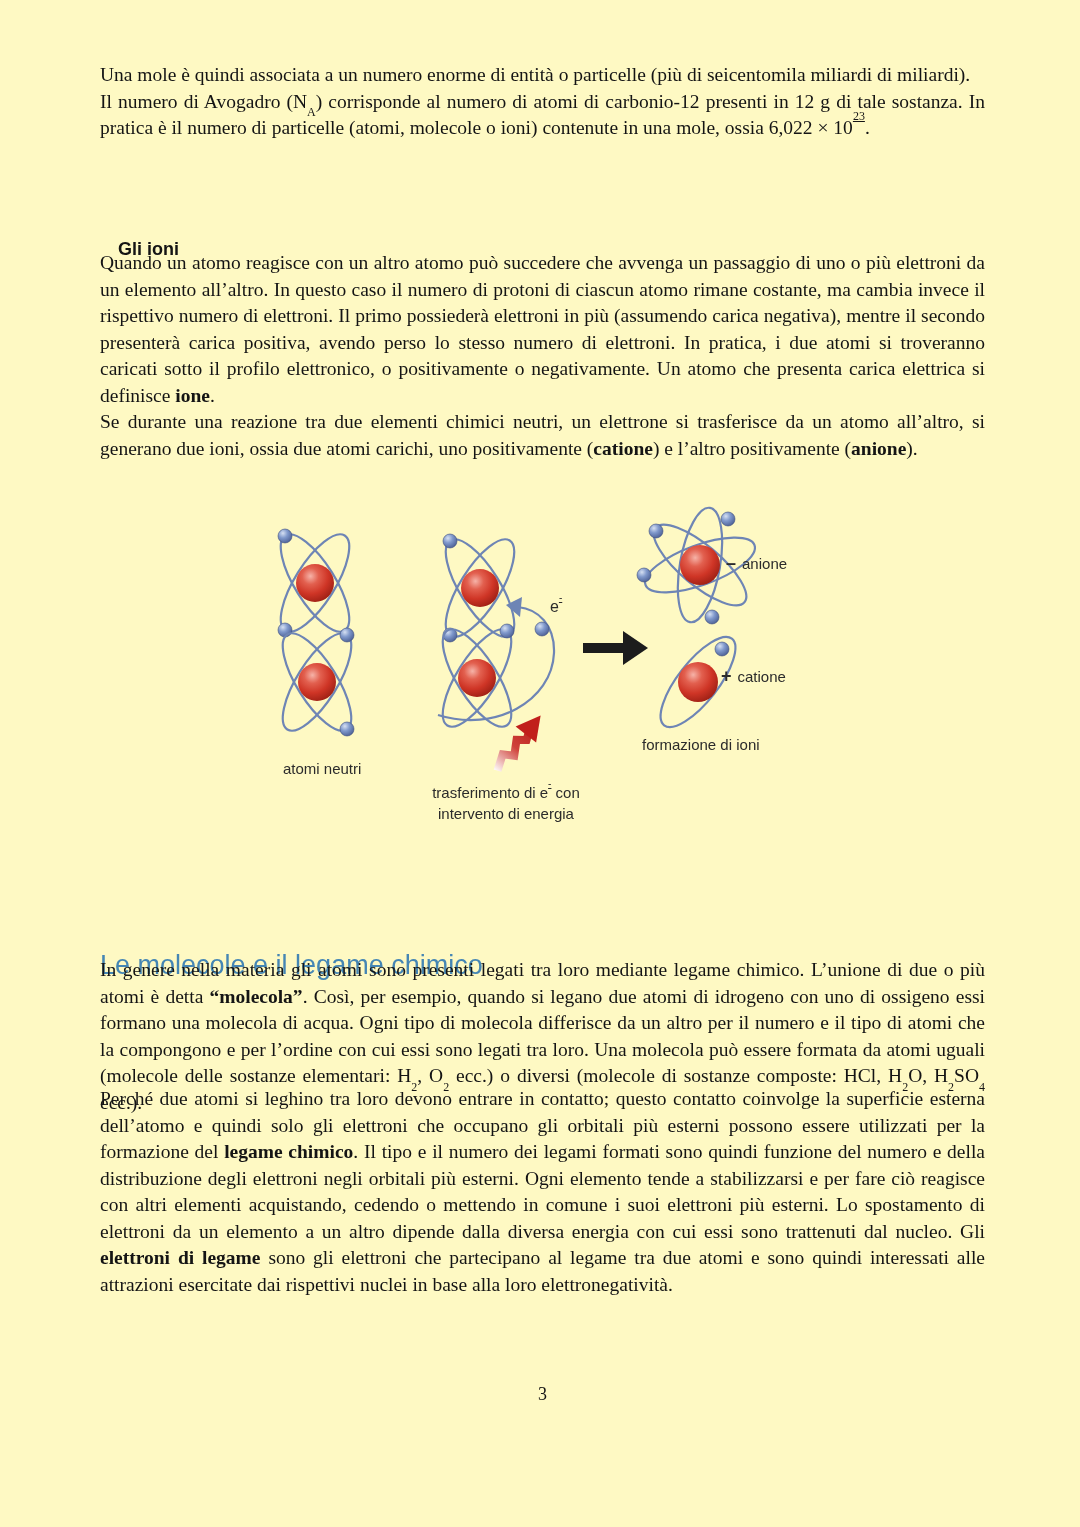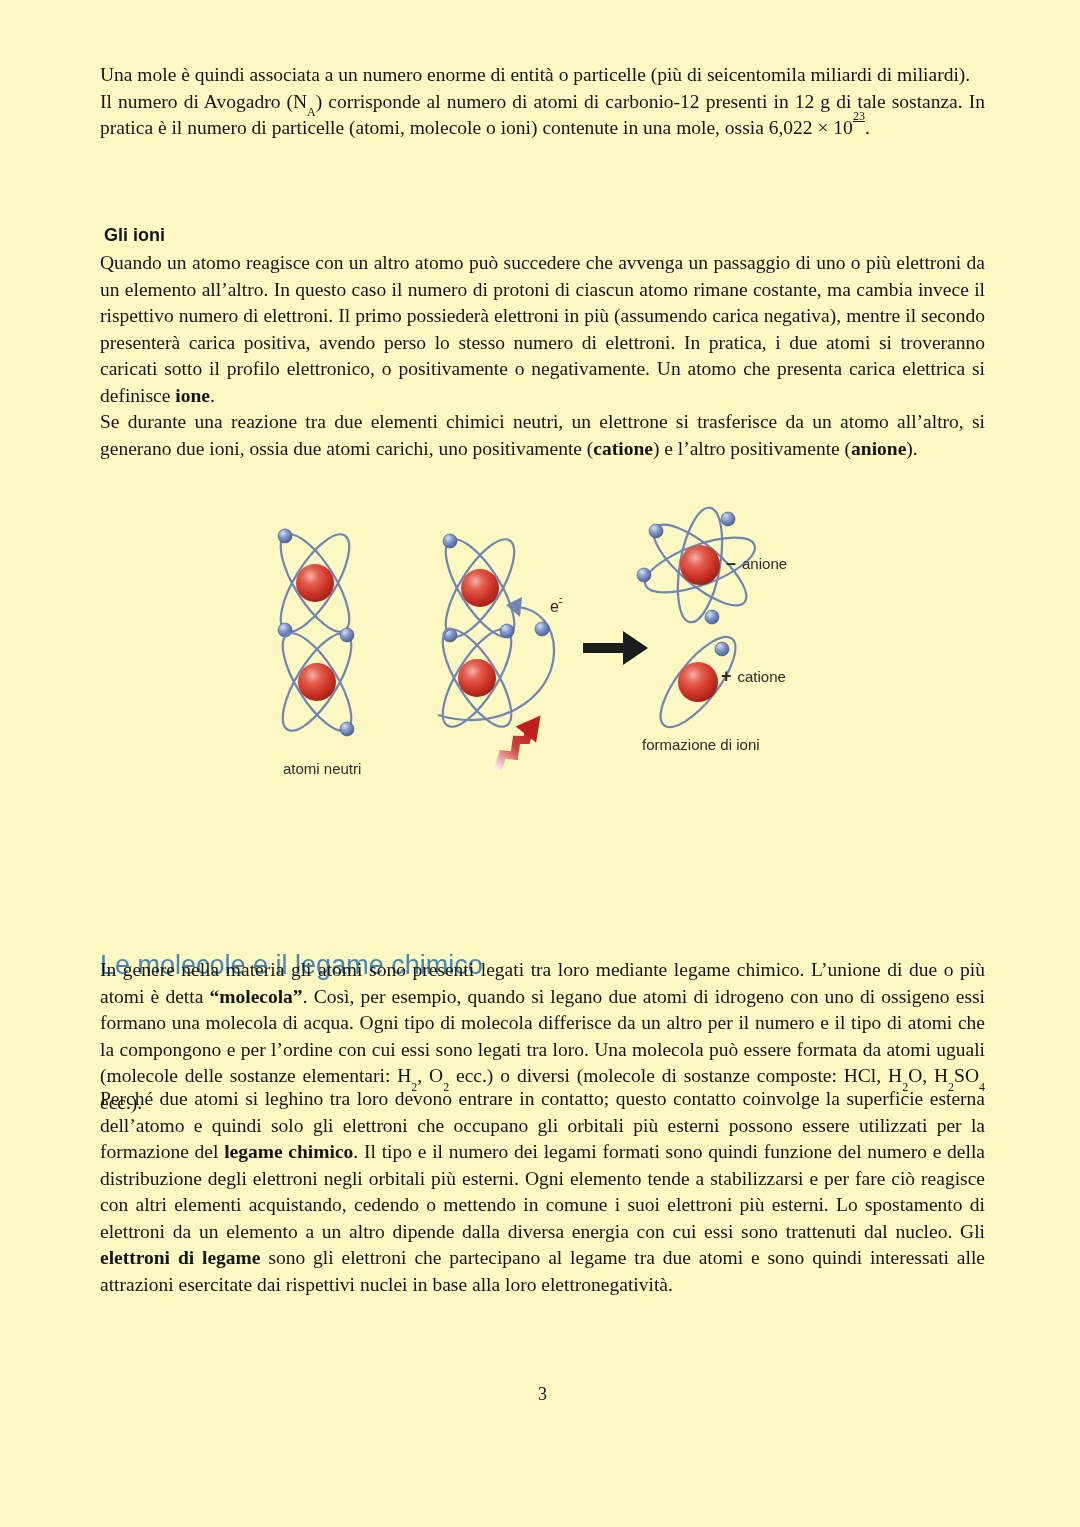--- a/index.html
+++ b/index.html
@@ -10,21 +10,21 @@
   .body-text {
     position:absolute; left:100px; width:885px;
     font-size:19.5px; line-height:26.5px; text-align:justify;
     hyphens:auto;
   }
   .body-text p { margin:0; }
   .body-text b { font-weight:bold; }
   sub { font-size:12px; position:relative; top:4px; line-height:0; }
   sup { font-size:12px; position:relative; top:-7px; line-height:0;text-decoration:underline; }
   .sub-heading {
-    position:absolute; left:100px; margin:4px;
+    position:absolute; left:100px; margin:18px;
     font-family:"Liberation Sans", sans-serif; font-weight:bold;
     font-size:18px; color:#141414;
   }
   .section-heading {
     position:absolute; left:100px; margin:0;
     font-family:"Liberation Sans", sans-serif; font-weight:normal;
     font-size:27px;
   }
   .diagram-svg { position:absolute; left:270px; top:505px; }
   .dlabel {
@@ -153,20 +153,24 @@
 
   <div class="dlabel sign-row" style="left:721px; top:666px;">
     <span class="sign">+</span>
     <span>catione</span>
   </div>
 
   <div class="dlabel" style="left:642px; top:736px;">formazione di ioni</div>
 
   <div class="dlabel" style="left:283px; top:760px;">atomi neutri</div>
 
+  <div class="dlabel caption" style="left:392px; top:782px; width:228px;">
+    <div><span>trasferimento di e</span><sup>-</sup><span> con</span></div>
+    <div>intervento di energia</div>
+  </div>
 
   <h2 class="section-heading" style="top: 918px; color: rgb(69, 134, 180); margin-top: 32px;">Le molecole e il legame chimico</h2>
   <div class="body-text" style="top:957px;">
     <p><span>In genere nella materia gli atomi sono presenti legati tra loro mediante legame chimico. L’unione di due o più atomi è detta </span><b>“molecola”</b><span>. Così, per esempio, quando si legano due atomi di idrogeno con uno di ossigeno essi formano una molecola di acqua. Ogni tipo di molecola differisce da un altro per il numero e il tipo di atomi che la compongono e per l’ordine con cui essi sono legati tra loro. Una molecola può essere formata da atomi uguali (molecole delle sostanze elementari: H</span><sub>2</sub><span>, O</span><sub>2</sub><span> ecc.) o diversi (molecole di sostanze composte: HCl, H</span><sub>2</sub><span>O, H</span><sub>2</sub><span>SO</span><sub>4</sub><span> ecc.).</span></p>
   </div>
   <div class="body-text" style="top:1086px;">
     <p><span>Perché due atomi si leghino tra loro devono entrare in contatto; questo contatto coinvolge la superficie esterna dell’atomo e quindi solo gli elettroni che occupano gli orbitali più esterni possono essere utilizzati per la formazione del </span><b>legame chimico</b><span>. Il tipo e il numero dei legami formati sono quindi funzione del numero e della distribuzione degli elettroni negli orbitali più esterni. Ogni elemento tende a stabilizzarsi e per fare ciò reagisce con altri elementi acquistando, cedendo o mettendo in comune i suoi elettroni più esterni. Lo spostamento di elettroni da un elemento a un altro dipende dalla diversa energia con cui essi sono trattenuti dal nucleo. Gli </span><b>elettroni di legame</b><span> sono gli elettroni che partecipano al legame tra due atomi e sono quindi interessati alle attrazioni esercitate dai rispettivi nuclei in base alla loro elettronegatività.</span></p>
   </div>
 
   <div class="page-number">3</div>

